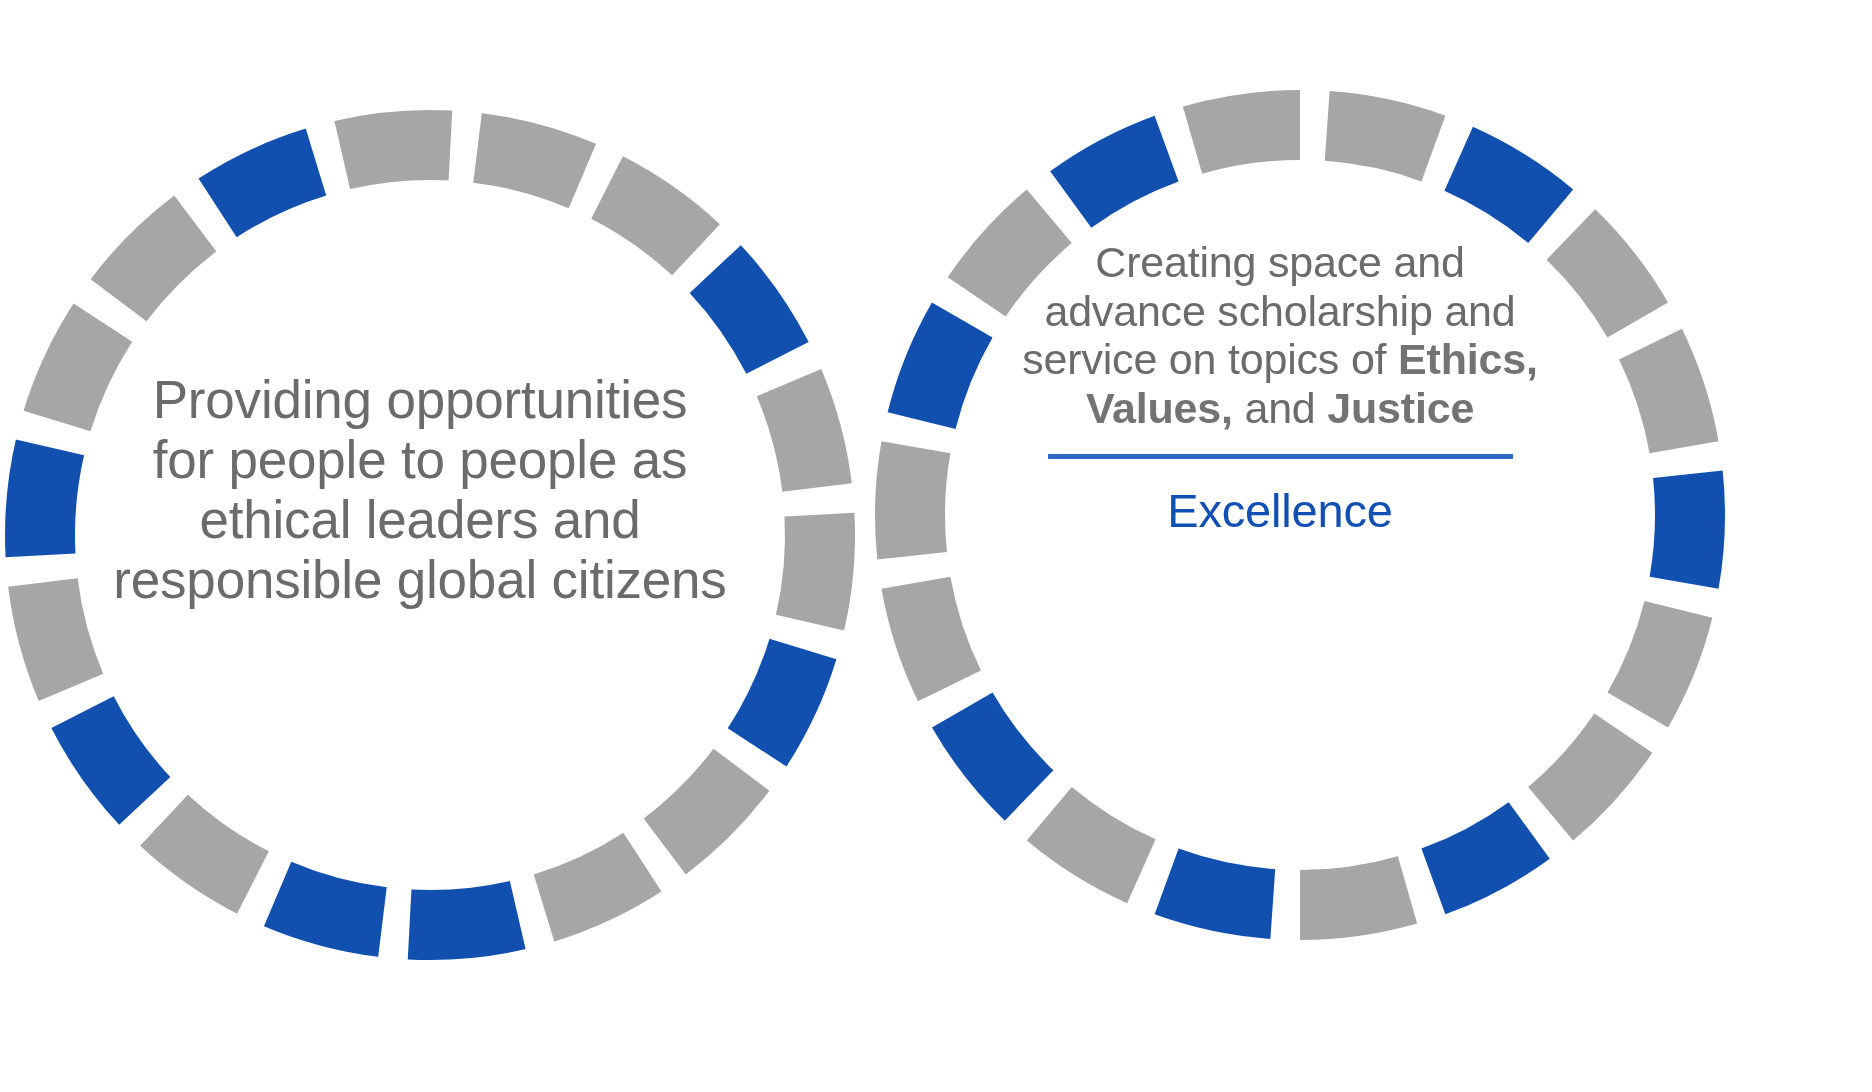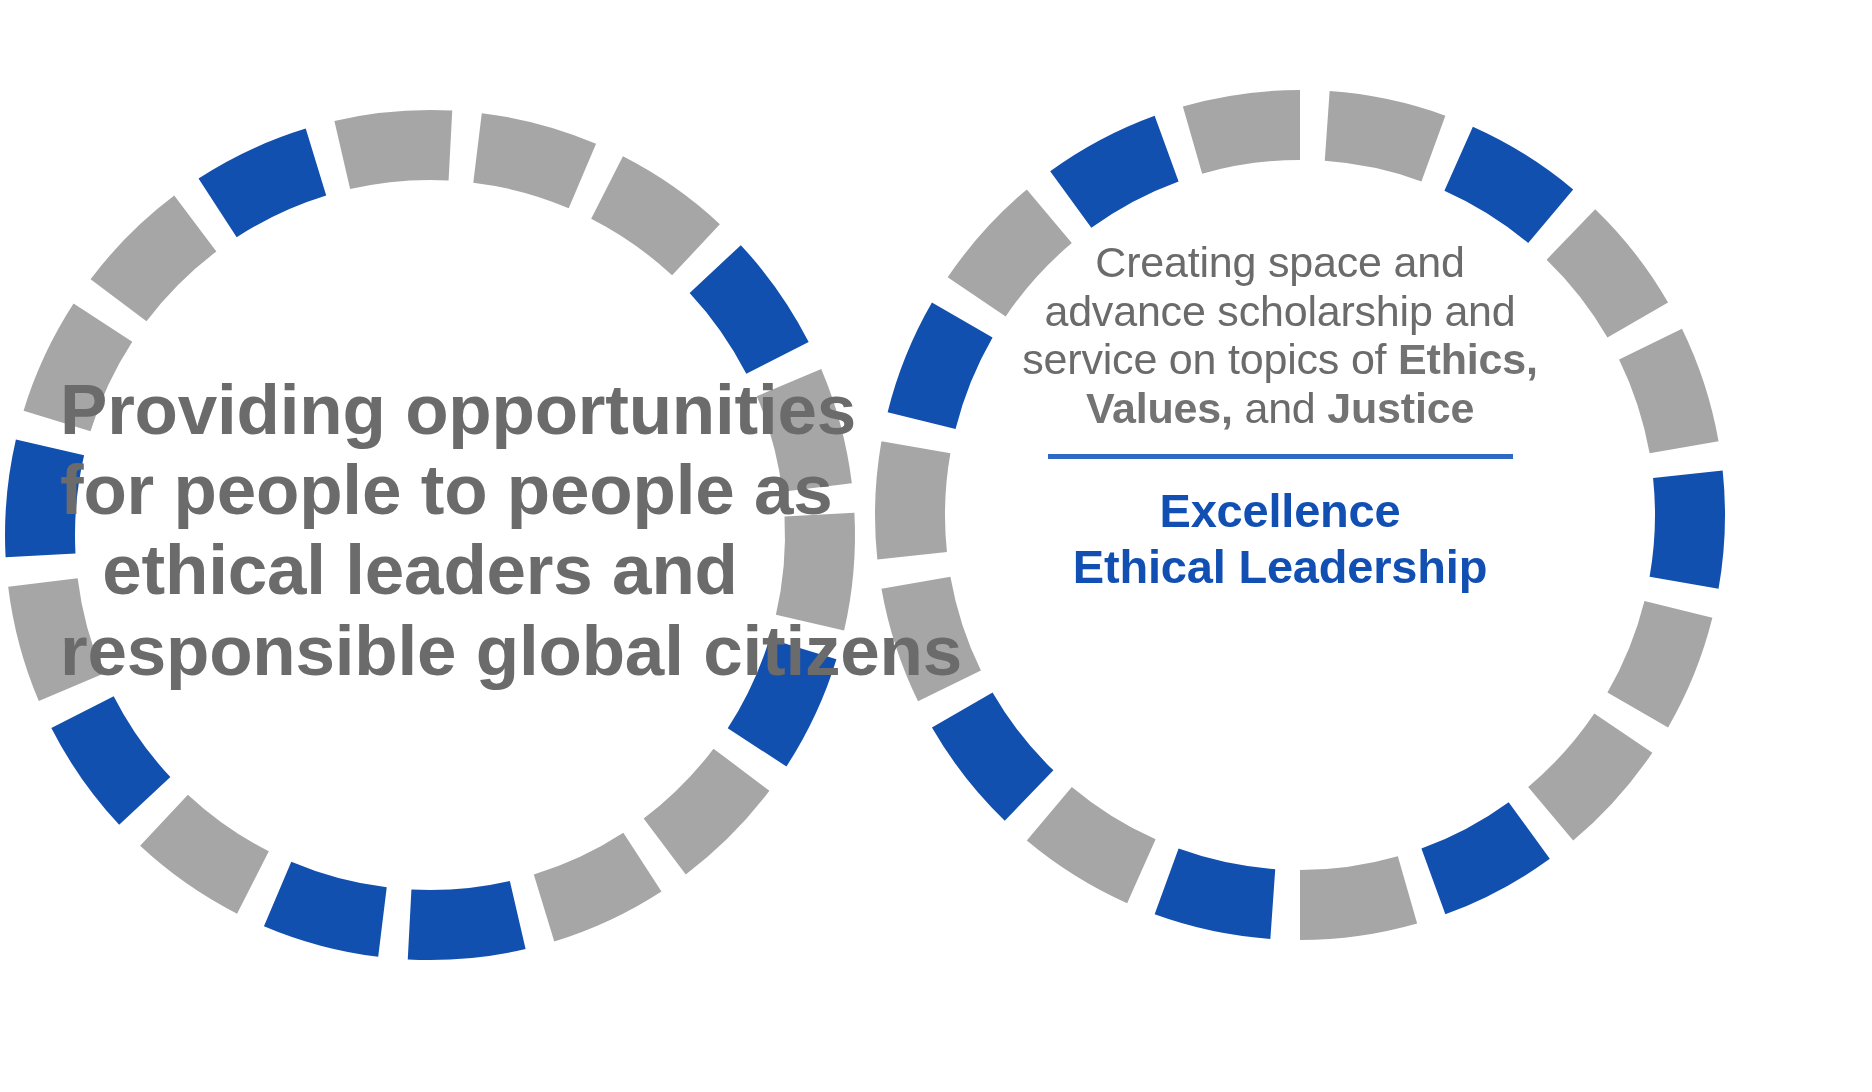--- a/index.html
+++ b/index.html
@@ -33,22 +33,21 @@
     color: #6b6b6b;
     line-height: 1.13;
     letter-spacing: -0.2px;
   }
 
   
   #left-text {
     left: 60px;
     top: 370px;
     width: 720px;
-    font-size: 71px;
-    font-weight: bold;
+    font-size: 53px;
   }
   #left-text .line { display: block; white-space: nowrap; }
 
   
   #right-text {
     left: 1000px;
     top: 238px;
     width: 560px;
     font-size: 43px;
   }
@@ -60,21 +59,21 @@
     width: 465px;
     height: 5px;
     background: #2e6ac4;
     margin: 22px auto 24px auto;
   }
 
   #right-lower { font-size: 43px; }
   #right-lower .line { display: block; }
   .big-accent {
     color: #114FB3;
-    font-weight: bold;
+    font-weight: normal;
     font-size: 47px;
     display: block;
     line-height: 1.18;
   }
 </style>
 </head>
 <body>
 
 <div id="stage">
 
@@ -134,17 +133,16 @@
       <span class="line">Creating space and</span>
       <span class="line">advance scholarship and</span>
       <span class="line"><span>service on topics of </span><span class="accent">Ethics,</span></span>
       <span class="line"><span class="accent">Values,</span><span> and </span><span class="accent">Justice</span></span>
     </div>
 
     <div id="divider"></div>
 
     <div id="right-lower">
       <span class="big-accent">Excellence</span>
-      <span class="big-accent">Ethical Leadership</span>
     </div>
   </div>
 
 </div>
 
 </body></html>

